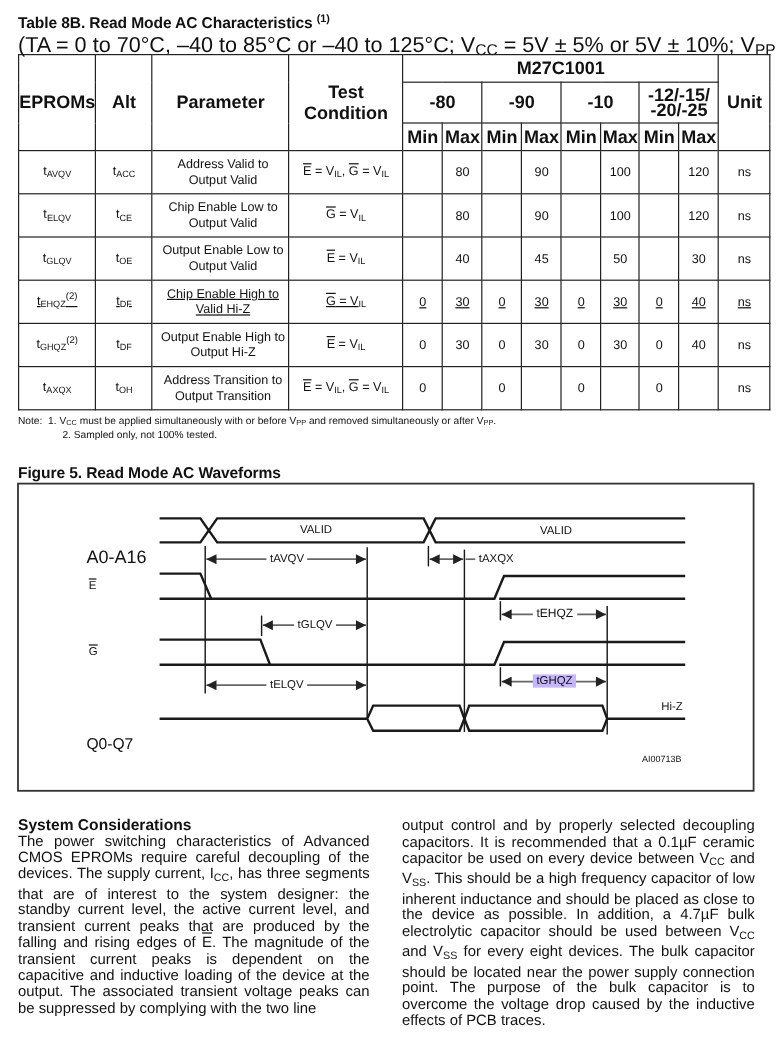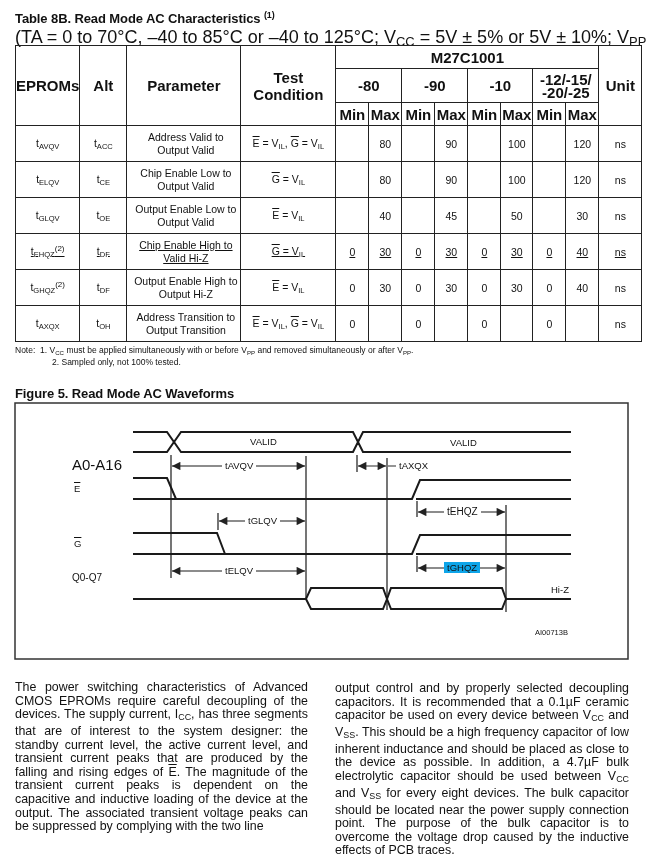--- a/index.html
+++ b/index.html
@@ -223,31 +223,32 @@
     <line x1="172" y1="571" x2="305" y2="571"></line>
     <line x1="418" y1="512" x2="505" y2="512"></line>
     <line x1="418" y1="568" x2="505" y2="568"></line>
   </g>
   <line x1="388" y1="466" x2="396" y2="466" stroke="#666" stroke-width="1.4"></line>
 </svg>
 
 <div class="abs" style="left:72px; top:456px; font-size:15px;">A0-A16</div>
 <div class="abs ovl" style="left:74px; top:483px; font-size:9.5px;">E</div>
 <div class="abs ovl" style="left:74px; top:538px; font-size:9.5px;">G</div>
-<div class="abs" style="left:72px; top:572px; font-size:10px;">Q0-Q7</div>
+<div class="abs" style="left:72px; top:612px; font-size:13px;">Q0-Q7</div>
 
 <div class="abs" style="left:250px; top:436px; font-size:9.5px;">VALID</div>
 <div class="abs" style="left:450px; top:437px; font-size:9.5px;">VALID</div>
 <div class="abs" style="left:222px; top:460px; font-size:9.5px; background:#fff; padding:0 3px;">tAVQV</div>
 <div class="abs" style="left:399px; top:460px; font-size:9.5px;">tAXQX</div>
 <div class="abs" style="left:245px; top:515px; font-size:9.5px; background:#fff; padding:0 3px;">tGLQV</div>
 <div class="abs" style="left:444px; top:506px; font-size:10px; background:#fff; padding:0 3px;">tEHQZ</div>
 <div class="abs" style="left:222px; top:565px; font-size:9.5px; background:#fff; padding:0 3px;">tELQV</div>
-<div class="abs" style="left:444px; top:562px; font-size:9.5px; background:#0ea5e9; padding:0 3px;">tGHQZ</div>
+<div class="abs" style="left:444px; top:562px; font-size:9.5px; background:#c4b5fd; padding:0 3px;">tGHQZ</div>
 <div class="abs" style="left:551px; top:584px; font-size:9.5px;">Hi-Z</div>
 <div class="abs" style="left:535px; top:628px; font-size:7.5px;">AI00713B</div>
 
 <div class="body-col" style="left:15px; top:681px; width:293px;">
+  <div class="h-sys">System Considerations</div>
   <p><span>The power switching characteristics of Advanced CMOS EPROMs require careful decoupling of the devices. The supply current, I</span><span class="sub">CC</span><span>, has three segments that are of interest to the system designer: the standby current level, the active current level, and transient current peaks that are produced by the falling and rising edges of </span><span class="ovl">E</span><span>. The magnitude of the transient current peaks is dependent on the capacitive and inductive loading of the device at the output. The associated transient voltage peaks can be suppressed by complying with the two line</span></p>
 </div>
 <div class="body-col" style="left:335px; top:682px; width:294px;">
   <p><span>output control and by properly selected decoupling capacitors. It is recommended that a 0.1µF ceramic capacitor be used on every device between V</span><span class="sub">CC</span><span> and V</span><span class="sub">SS</span><span>. This should be a high frequency capacitor of low inherent inductance and should be placed as close to the device as possible. In addition, a 4.7µF bulk electrolytic capacitor should be used between V</span><span class="sub">CC</span><span> and V</span><span class="sub">SS</span><span> for every eight devices. The bulk capacitor should be located near the power supply connection point. The purpose of the bulk capacitor is to overcome the voltage drop caused by the inductive effects of PCB traces.</span></p>
 </div>
 
 </body></html>

